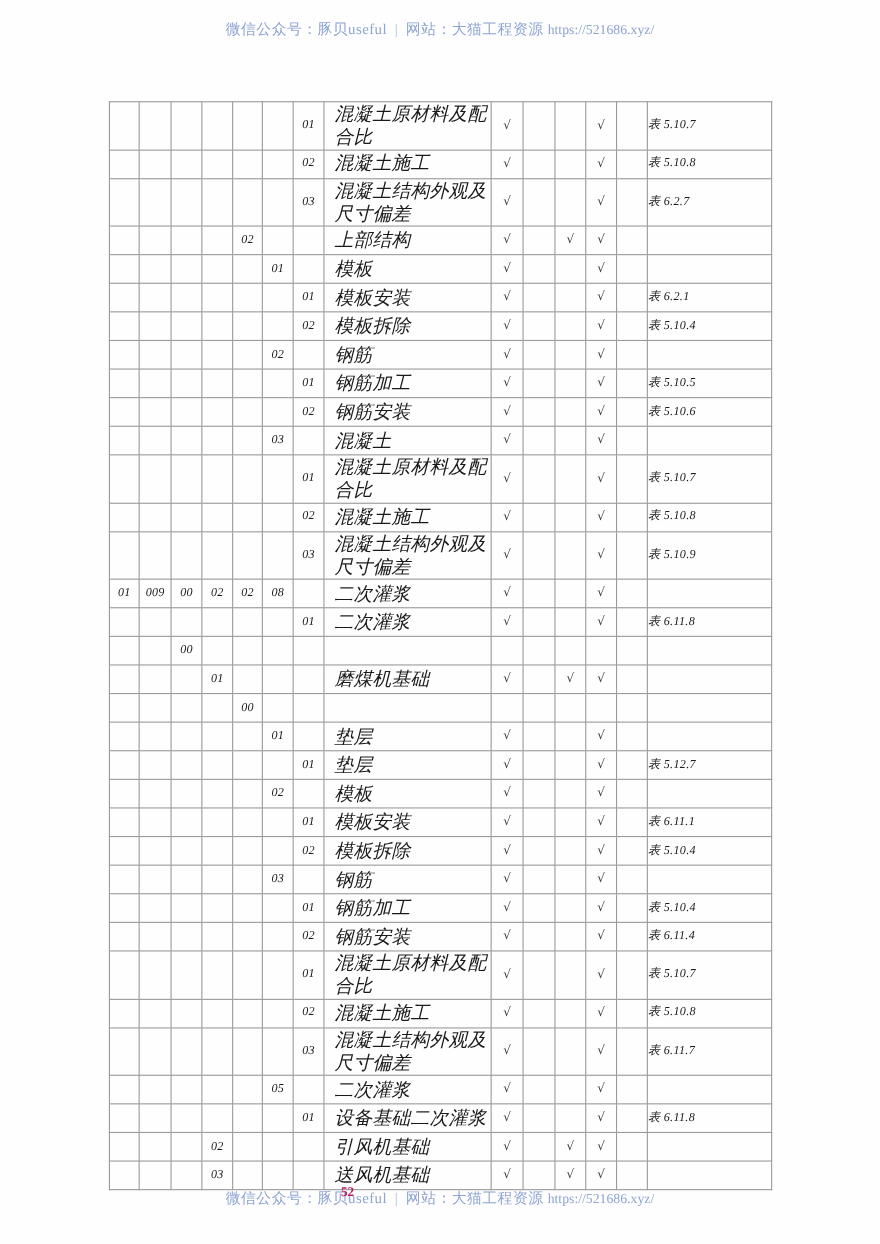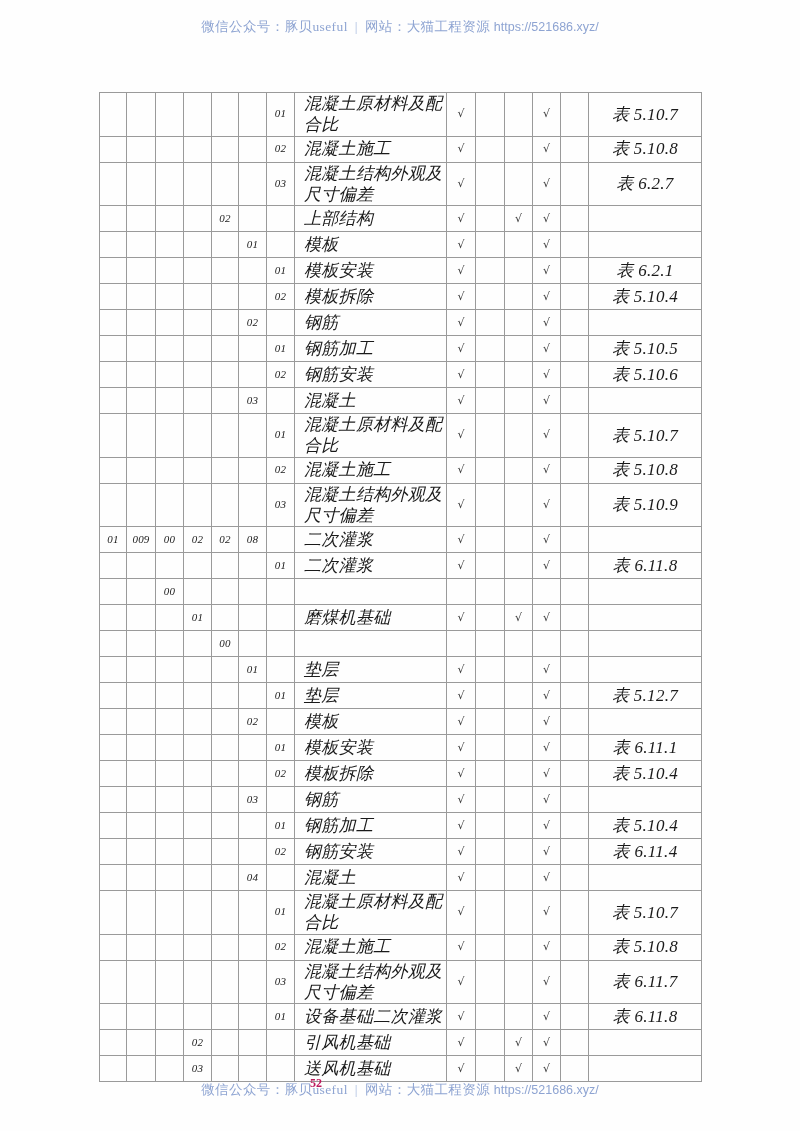--- a/index.html
+++ b/index.html
@@ -34,21 +34,21 @@
     font-family: "Liberation Serif", "DejaVu Serif", serif;
   }
   .watermark-top { top: 18px; }
   .watermark-bottom { top: 1081px; }
   .wm-sep {
     display: inline-block;
     padding: 0 7px;
     color: #a9bcdf;
   }
   .wm-url {
-    font-family: Liberation Sans, sans-serif;
+    font-family: Liberation Serif, serif;
     font-size: 12.5px;
     letter-spacing: 0px;
     margin-top: 12px;
   }
 
   .page-number {
     position: absolute;
     top: 1076px;
     left: 0;
     width: 632px;
@@ -100,22 +100,21 @@
     padding-left: 9px !important;
     font-size: 17px;
     letter-spacing: 0.3px;
   }
   .c-chk {
     text-align: center;
     font-size: 11px;
     color: #3a3a3a;
   }
   .c-remark {
-    text-align: center;
-    font-size: 17px;
+    font-size: 11px;
     letter-spacing: 0.3px;
   }
   .tall {
     height: 58px;
   }
   .c-name.tall-text {
     padding-top: 3px !important;
     padding-bottom: 3px !important;
     line-height: 1.75;
     vertical-align: middle;
@@ -584,36 +583,20 @@
             <td class="c-chk"><span class="check-mark">√</span></td>
             <td class="c-chk"></td>
             <td class="c-remark">表 6.11.4</td>
           </tr>
           <tr>
             <td class="c-code"></td>
             <td class="c-code"></td>
             <td class="c-code"></td>
             <td class="c-code"></td>
             <td class="c-code"></td>
-            <td class="c-code">04</td>
-            <td class="c-code"></td>
-            <td class="c-name">混凝土</td>
-            <td class="c-chk"><span class="check-mark">√</span></td>
-            <td class="c-chk"></td>
-            <td class="c-chk"></td>
-            <td class="c-chk"><span class="check-mark">√</span></td>
-            <td class="c-chk"></td>
-            <td class="c-remark"></td>
-          </tr>
-          <tr>
-            <td class="c-code"></td>
-            <td class="c-code"></td>
-            <td class="c-code"></td>
-            <td class="c-code"></td>
-            <td class="c-code"></td>
             <td class="c-code"></td>
             <td class="c-code">01</td>
             <td class="c-name">混凝土原材料及配合比</td>
             <td class="c-chk"><span class="check-mark">√</span></td>
             <td class="c-chk"></td>
             <td class="c-chk"></td>
             <td class="c-chk"><span class="check-mark">√</span></td>
             <td class="c-chk"></td>
             <td class="c-remark">表 5.10.7</td>
           </tr>
@@ -641,20 +624,36 @@
             <td class="c-code"></td>
             <td class="c-code"></td>
             <td class="c-code">03</td>
             <td class="c-name">混凝土结构外观及尺寸偏差</td>
             <td class="c-chk"><span class="check-mark">√</span></td>
             <td class="c-chk"></td>
             <td class="c-chk"></td>
             <td class="c-chk"><span class="check-mark">√</span></td>
             <td class="c-chk"></td>
             <td class="c-remark">表 6.11.7</td>
+          </tr>
+          <tr>
+            <td class="c-code"></td>
+            <td class="c-code"></td>
+            <td class="c-code"></td>
+            <td class="c-code"></td>
+            <td class="c-code"></td>
+            <td class="c-code">05</td>
+            <td class="c-code"></td>
+            <td class="c-name">二次灌浆</td>
+            <td class="c-chk"><span class="check-mark">√</span></td>
+            <td class="c-chk"></td>
+            <td class="c-chk"></td>
+            <td class="c-chk"><span class="check-mark">√</span></td>
+            <td class="c-chk"></td>
+            <td class="c-remark"></td>
           </tr>
           <tr>
             <td class="c-code"></td>
             <td class="c-code"></td>
             <td class="c-code"></td>
             <td class="c-code"></td>
             <td class="c-code"></td>
             <td class="c-code"></td>
             <td class="c-code">01</td>
             <td class="c-name">设备基础二次灌浆</td>

